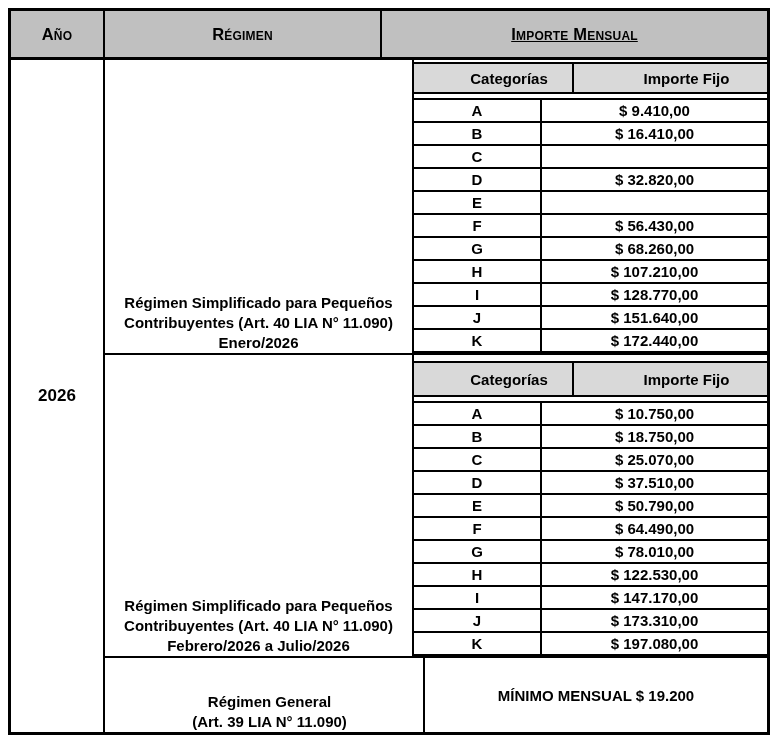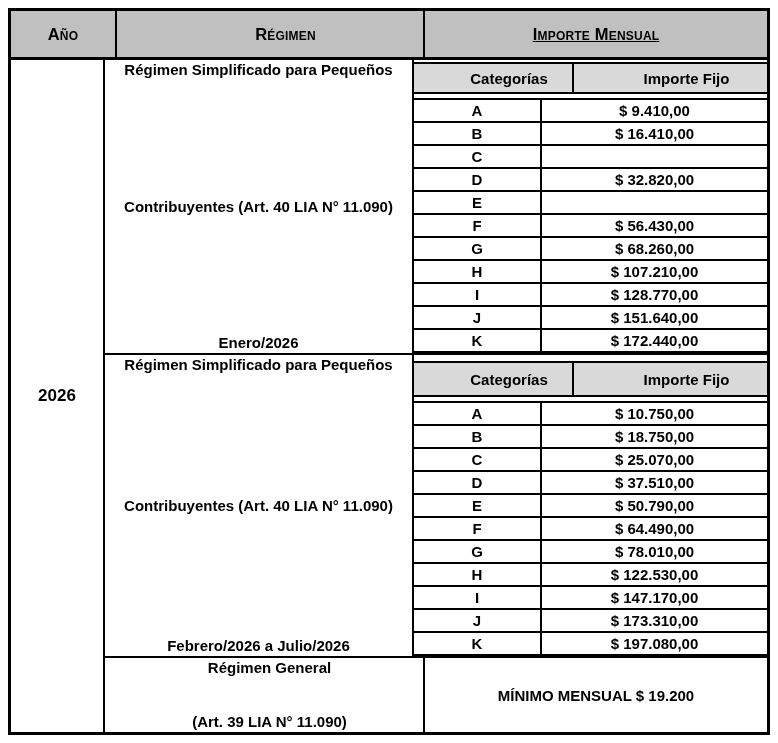--- a/index.html
+++ b/index.html
@@ -32,22 +32,22 @@
     border-bottom: 3px solid var(--border, #000);
   }
   .th {
     display: flex;
     align-items: center;
     justify-content: center;
     font-variant: small-caps;
     font-size: 16.5px;
     letter-spacing: .2px;
   }
-  .th-ano { width: 106px; border-right: 2px solid var(--border, #000); }
-  .th-reg { width: 277px; border-right: 2px solid var(--border, #000); margin-left: 31px; }
+  .th-ano { width: 94px; border-right: 2px solid var(--border, #000); }
+  .th-reg { width: 277px; border-right: 2px solid var(--border, #000); }
   .th-imp { flex: 1; text-decoration: underline; }
   
   .tbody { flex: 1; display: flex; }
   .year-col {
     width: 94px;
     border-right: 2px solid var(--border, #000);
     display: flex;
     align-items: center;
     justify-content: center;
     font-size: 17px;
@@ -56,21 +56,21 @@
   .section { display: flex; border-bottom: 2px solid var(--border, #000); }
   .section-s1 { flex: 0 0 293px; }
   .section-s2 { flex: 0 0 302px; }
   .section-s3 { flex: 1; border-bottom: none; padding-left: 11px; }
   .reg-cell {
     width: 309px;
     border-right: 2px solid var(--border, #000);
     display: flex;
     flex-direction: column;
     align-items: center;
-    justify-content: space-between;
+    justify-content: flex-end;
     text-align: center;
     font-size: 15px;
     line-height: 20px;
     padding: 0 6px;
   }
   .imp-cell { flex: 1; display: flex; flex-direction: column; }
   
   .section-s1 .imp-cell { padding-top: 2px; }
   .section-s2 .imp-cell { padding-top: 6px; }
   .subheader {

